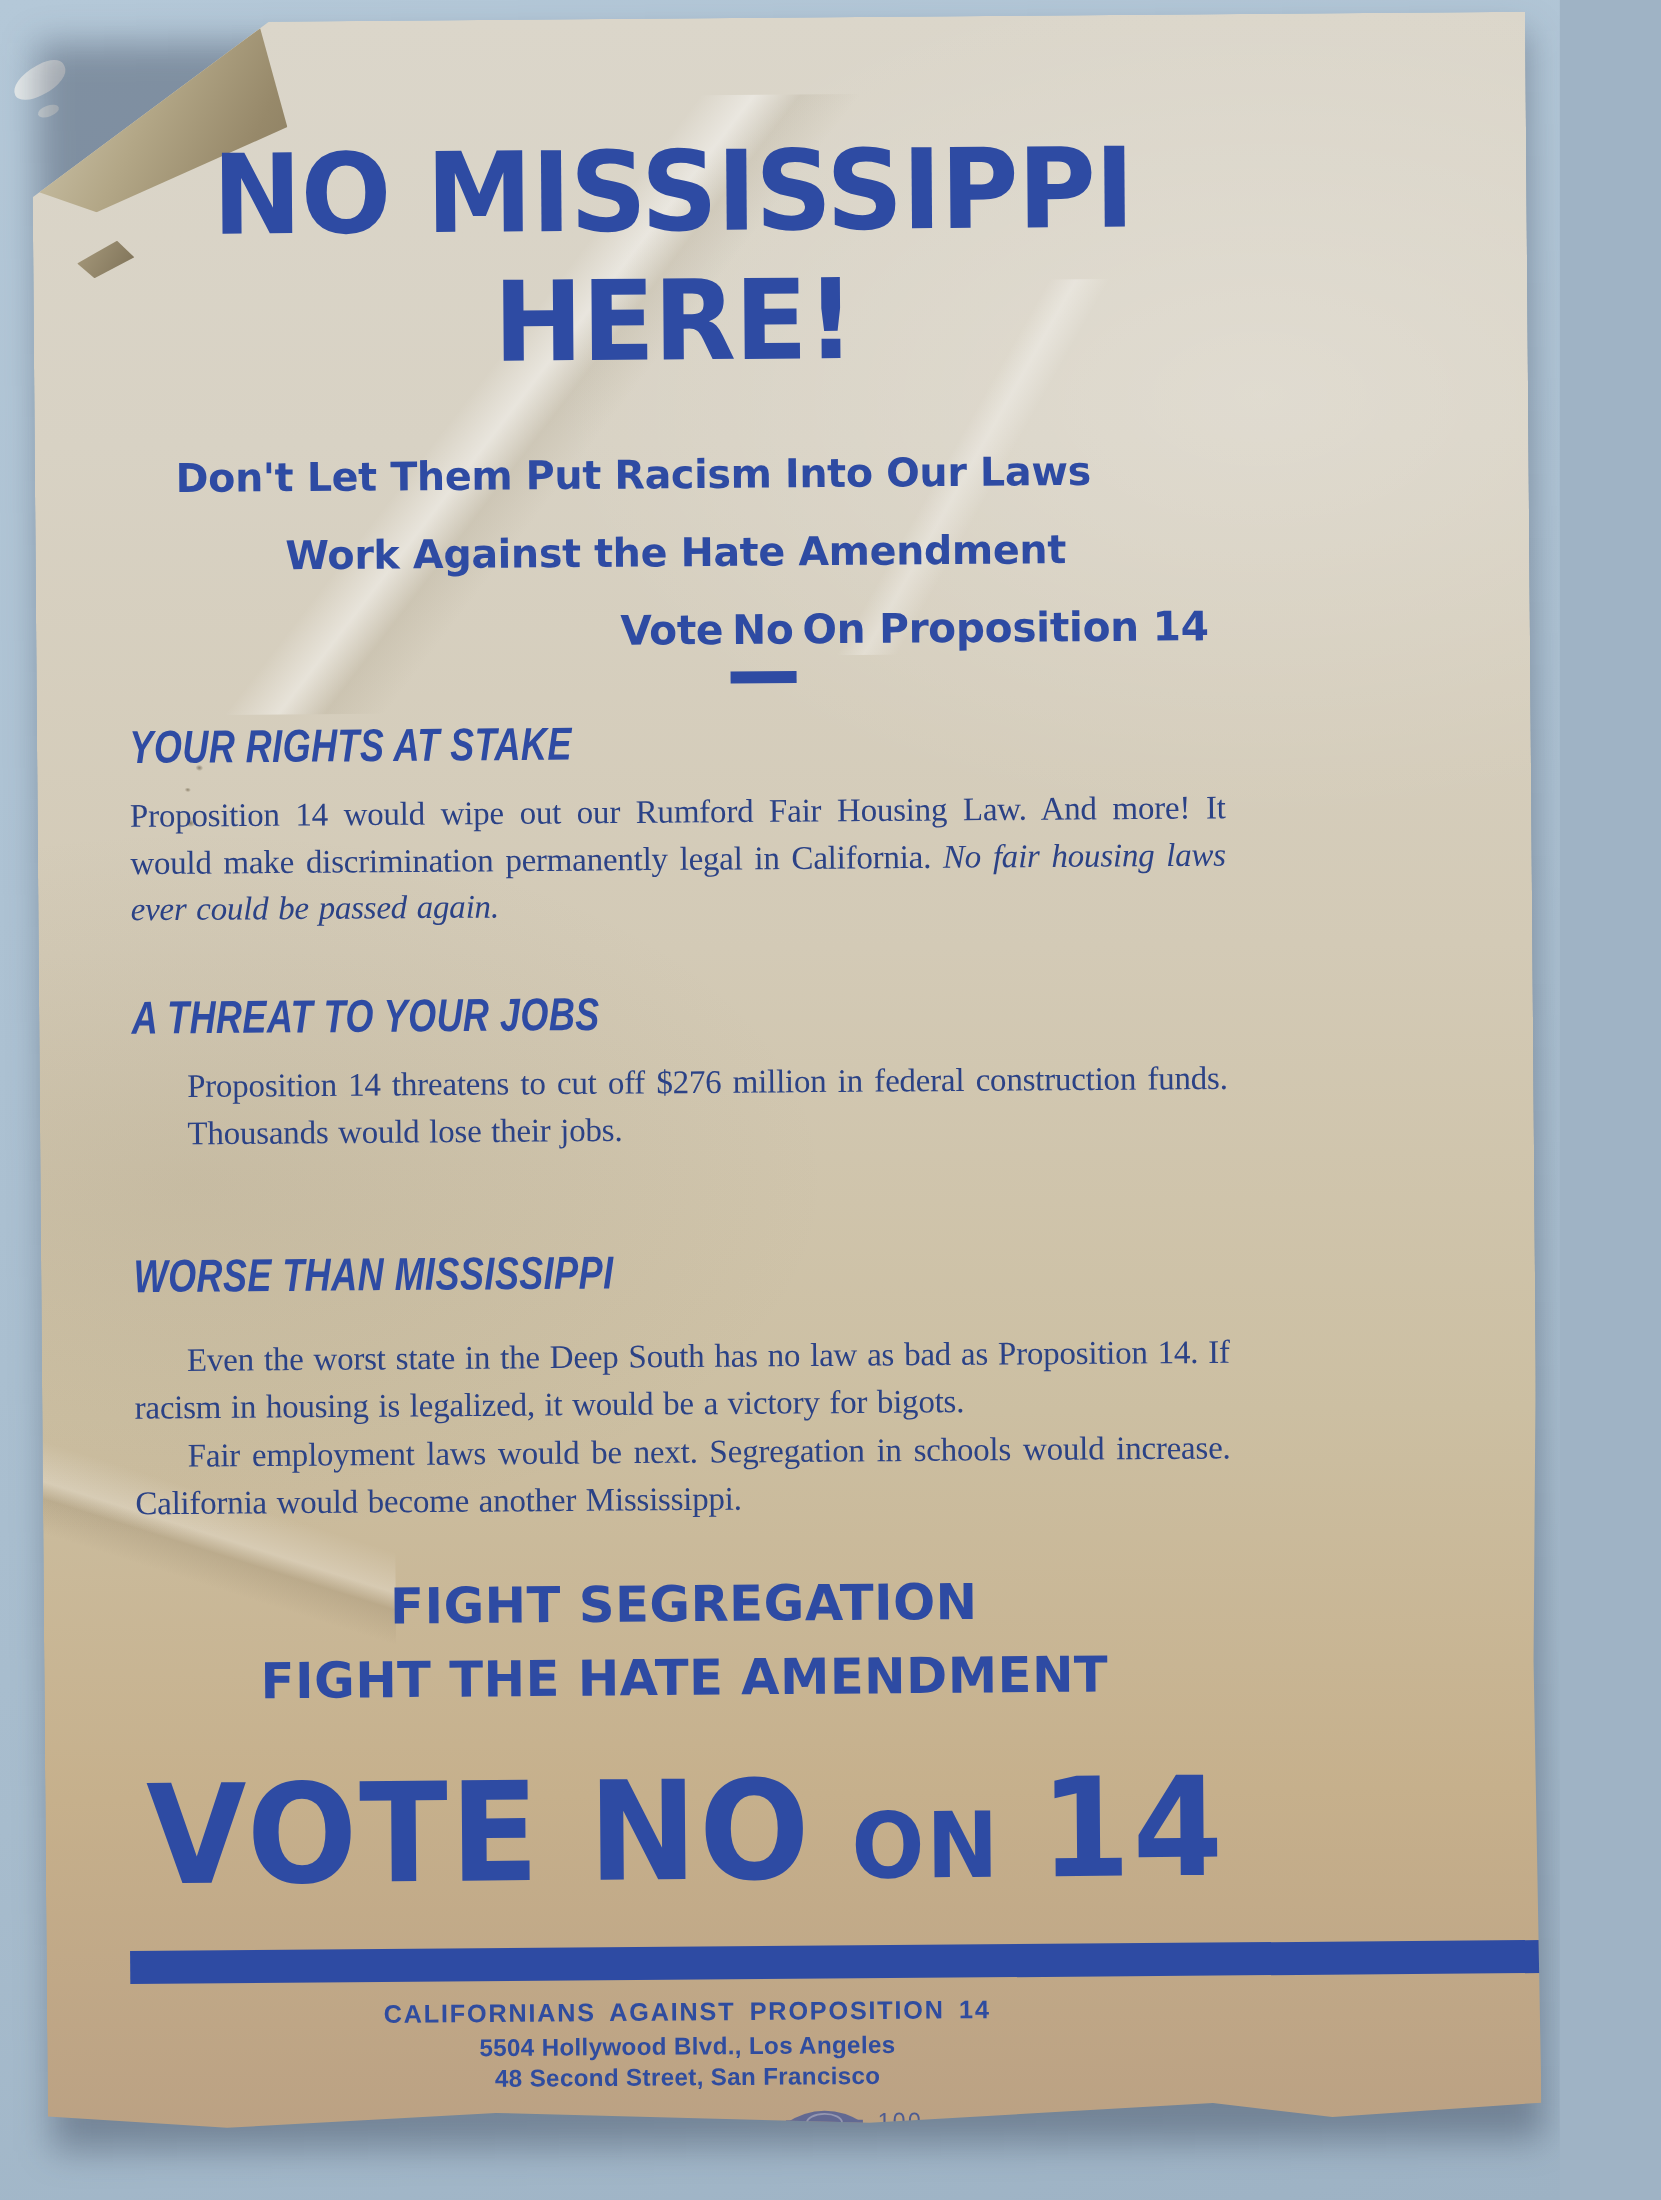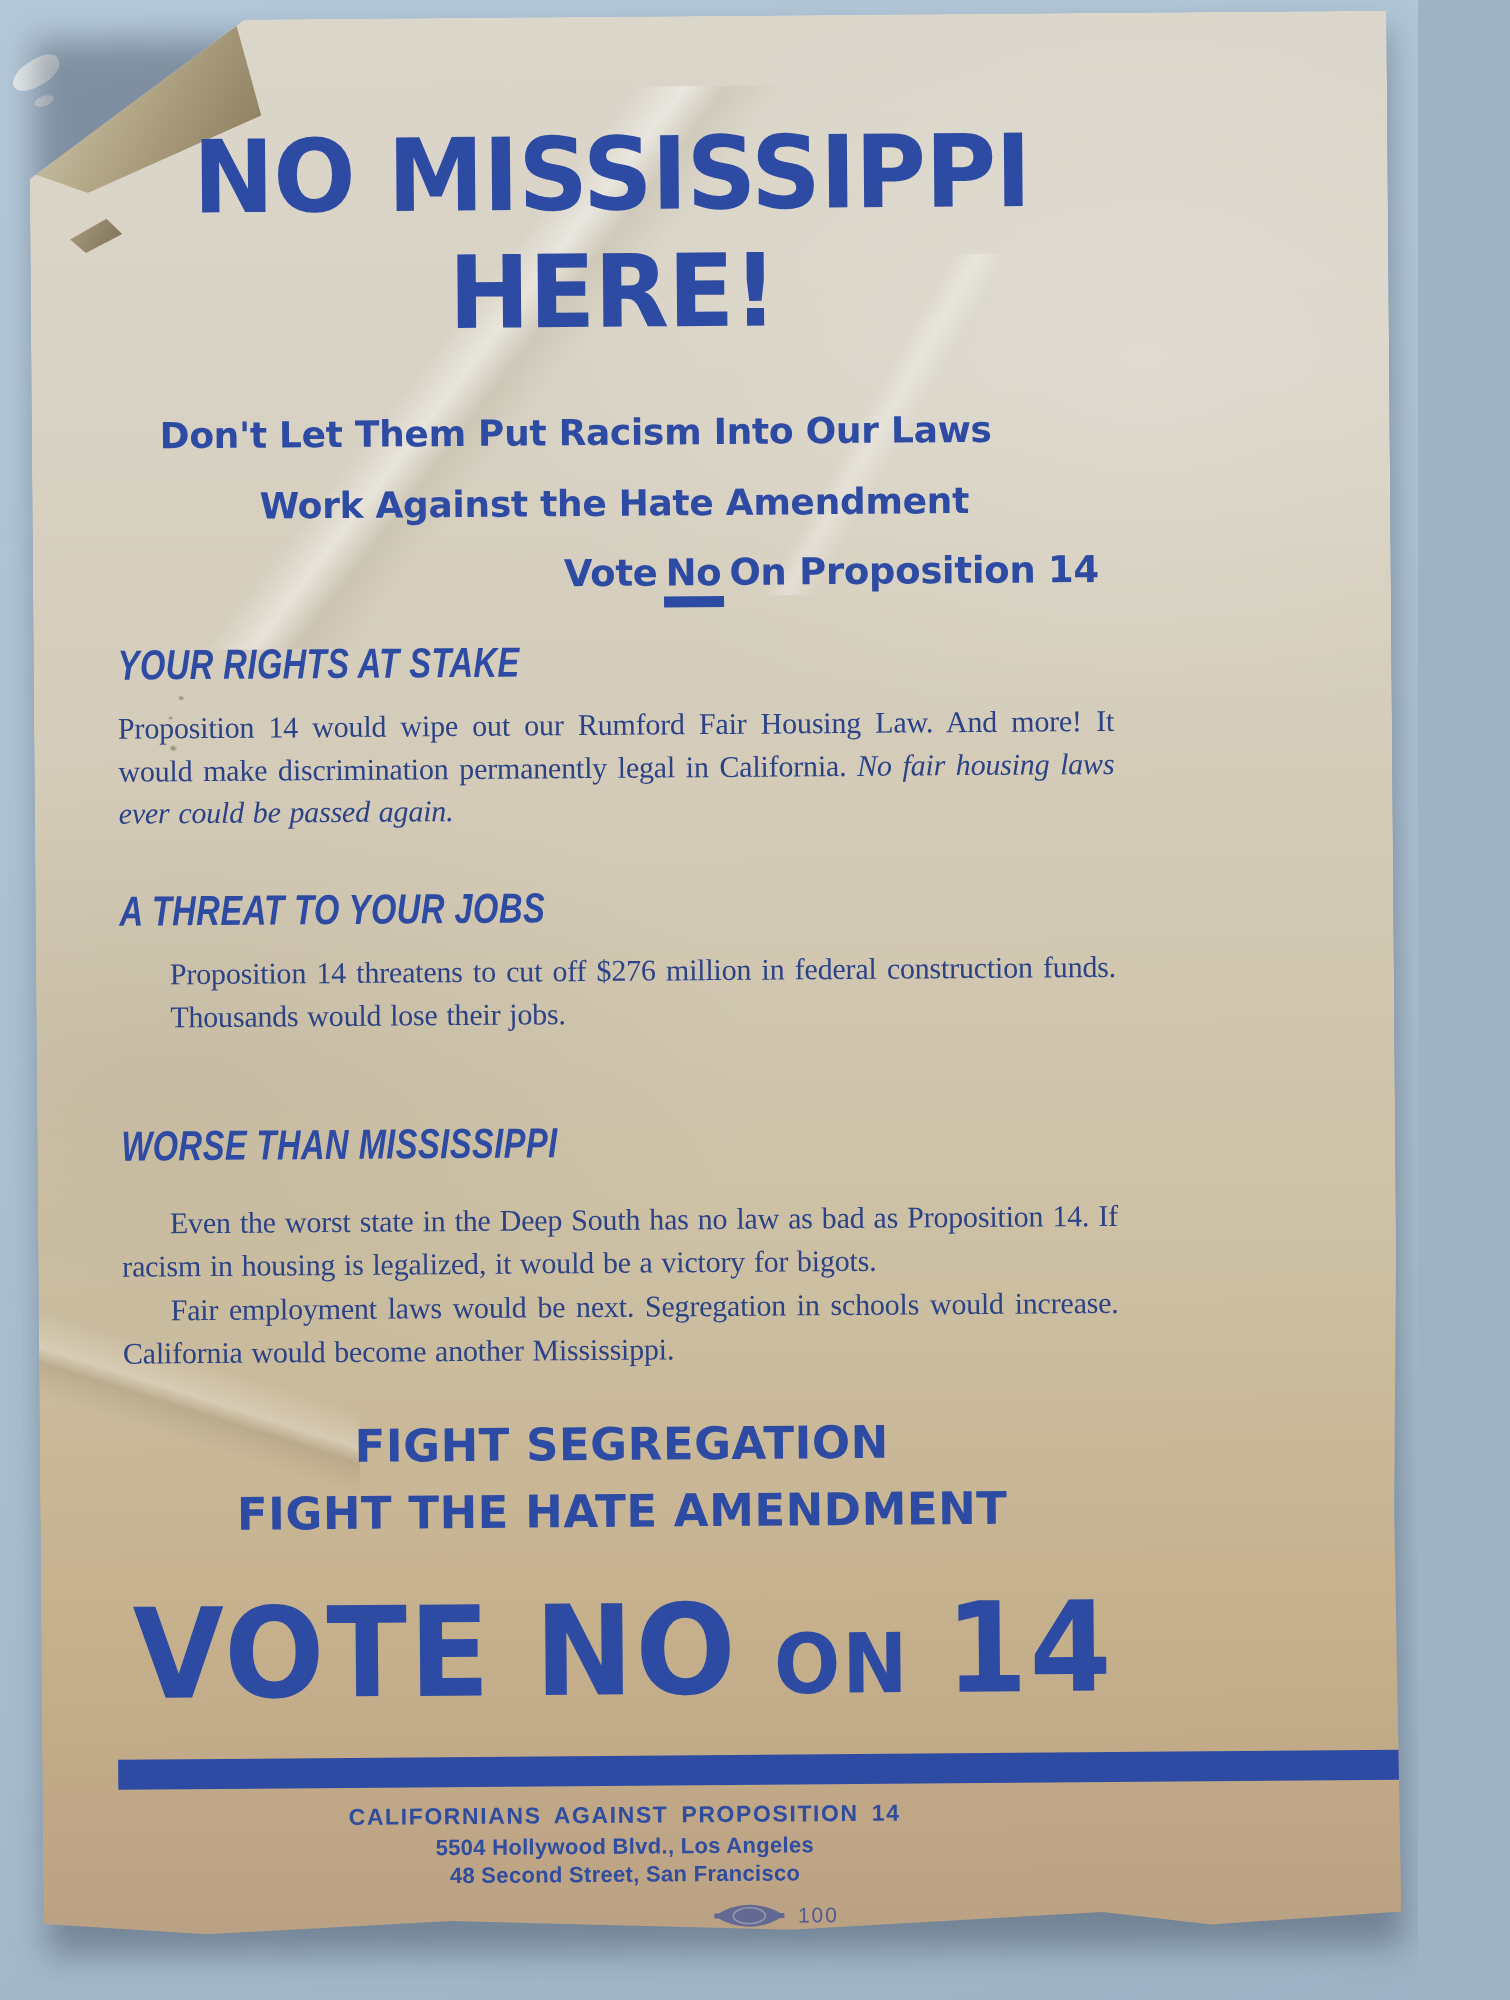--- a/index.html
+++ b/index.html
@@ -45,21 +45,21 @@
 
   .print{position:absolute;left:84px;top:0;width:996px;color:var(--ink,#2e4ba3);}
 
   .h1{margin:0;padding-top:96px;text-align:center;font-weight:bold;
     font-size:97px;line-height:1.16;letter-spacing:-1px;color:var(--ink,#2e4ba3);
     transform:scaleY(1.04);transform-origin:top center;}
 
   .intro1{margin:74px 0 0 44px;font-weight:bold;font-size:36px;letter-spacing:-.3px;}
   .intro2{margin:30px 0 0 0;text-align:center;font-weight:bold;font-size:36px;letter-spacing:-.3px;}
   .intro3{margin:28px 14px 0 0;text-align:right;font-weight:bold;font-size:37px;letter-spacing:-.3px;}
-  .uno{display:inline-block;border-bottom:11px solid var(--ink,#2e4ba3);padding:0 2px 6px 2px;margin:0 6px;line-height:.95;}
+  .uno{display:inline-block;border-bottom:11px solid var(--ink,#2e4ba3);padding:0 2px 20px 2px;margin:0 6px;line-height:.95;}
 
   .sec{margin-top:30px;}
   .sec-head{display:inline-block;font-family:"Liberation Sans",sans-serif;font-weight:bold;font-style:italic;
     font-size:42px;letter-spacing:.5px;transform:scaleX(.78);transform-origin:left center;white-space:nowrap;}
   .body-text{font-family:"Liberation Serif","DejaVu Serif",serif;font-size:30px;line-height:1.42;
     color:var(--ink-body,#2c4387);text-align:justify;margin:18px 0 0 0;letter-spacing:-.2px;word-spacing:1.5px;}
   .body-text i{font-style:italic;}
   .indent-block{margin-left:50px;}
   .first-indent{text-indent:48px;}
 

